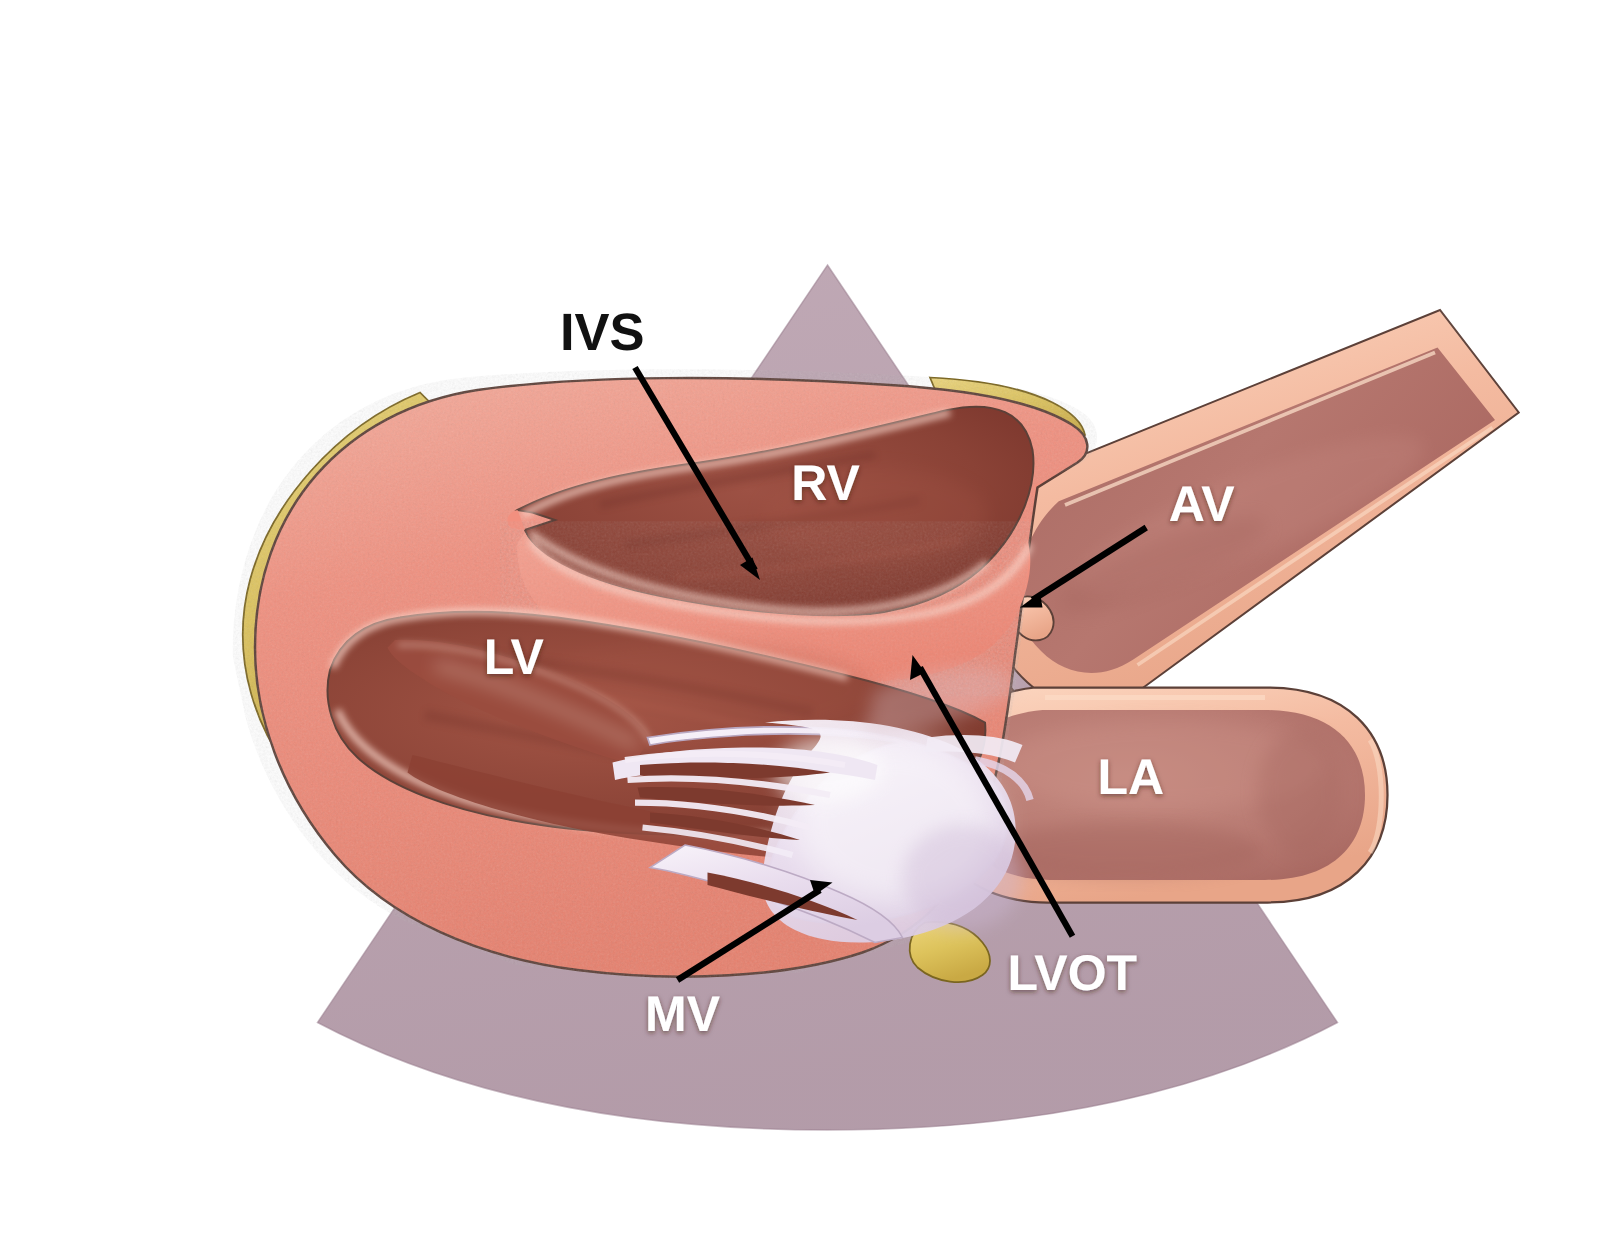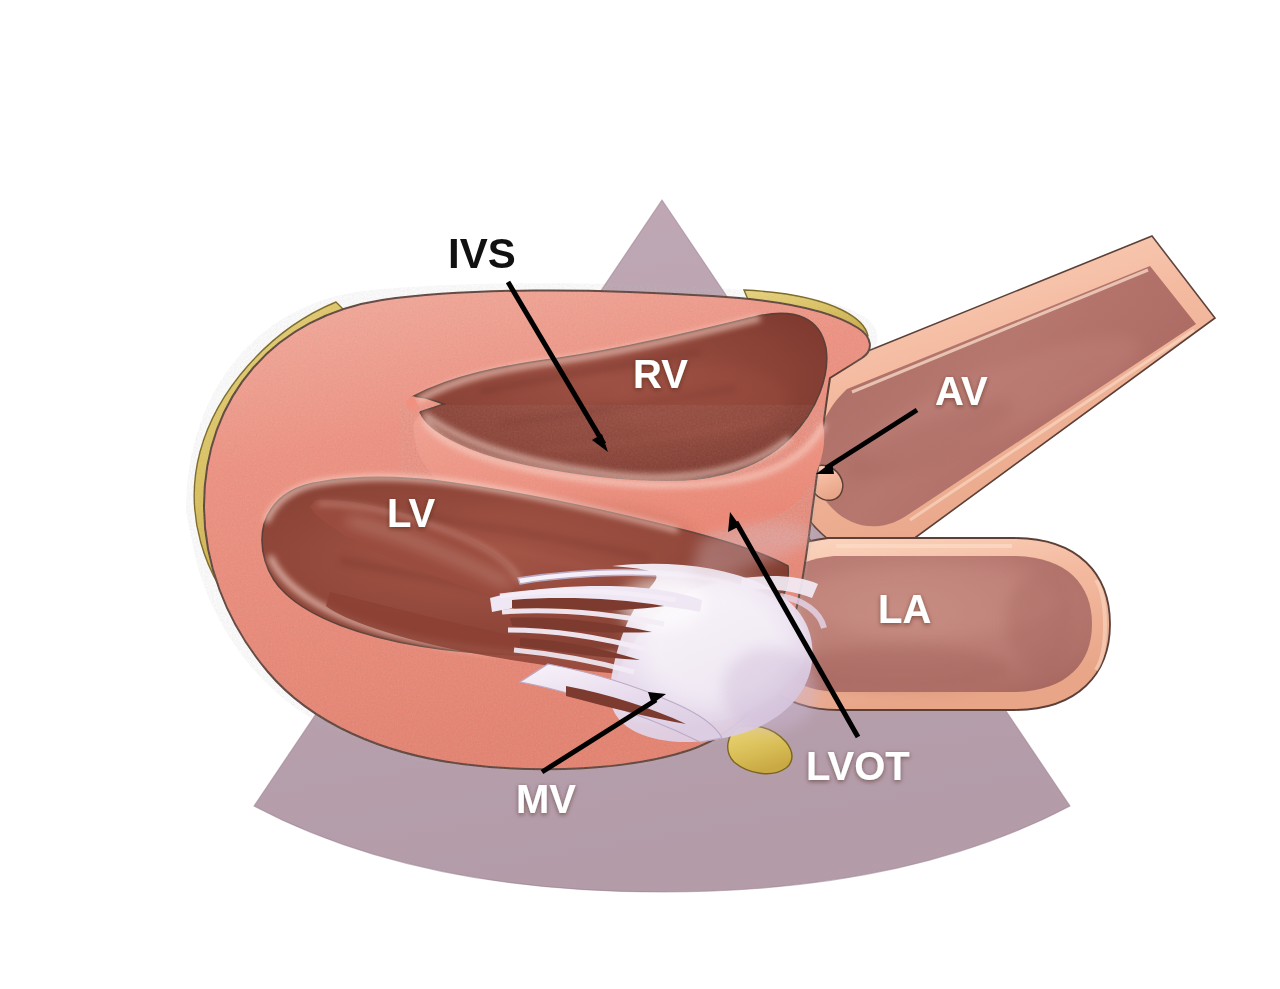--- a/index.html
+++ b/index.html
@@ -2,21 +2,21 @@
 <html><head>
 <meta charset="utf-8">
 <title>Cardiac Long-Axis Anatomy</title>
 <style>
   html,body{margin:0;padding:0;background:#ffffff;}
   body{
     width:1280px;height:989px;overflow:hidden;
     font-family:"Liberation Sans","DejaVu Sans",sans-serif;
     position:relative;
   }
-  #figure{position:absolute;left:0;top:0;width:1280px;height:781px;}
+  #figure{position:absolute;left:0;top:12px;width:1280px;height:781px;}
   svg#scene{display:block;width:1280px;height:989px;}
 
   .lbl{
     font-family:"Liberation Sans","DejaVu Sans",sans-serif;
     font-weight:bold;
     paint-order:stroke fill;
   }
   .lbl-white{ fill:#ffffff; }
   .lbl-black{ fill:#111111; }
   .leader{ stroke:#000000; fill:none; stroke-linecap:butt; }

